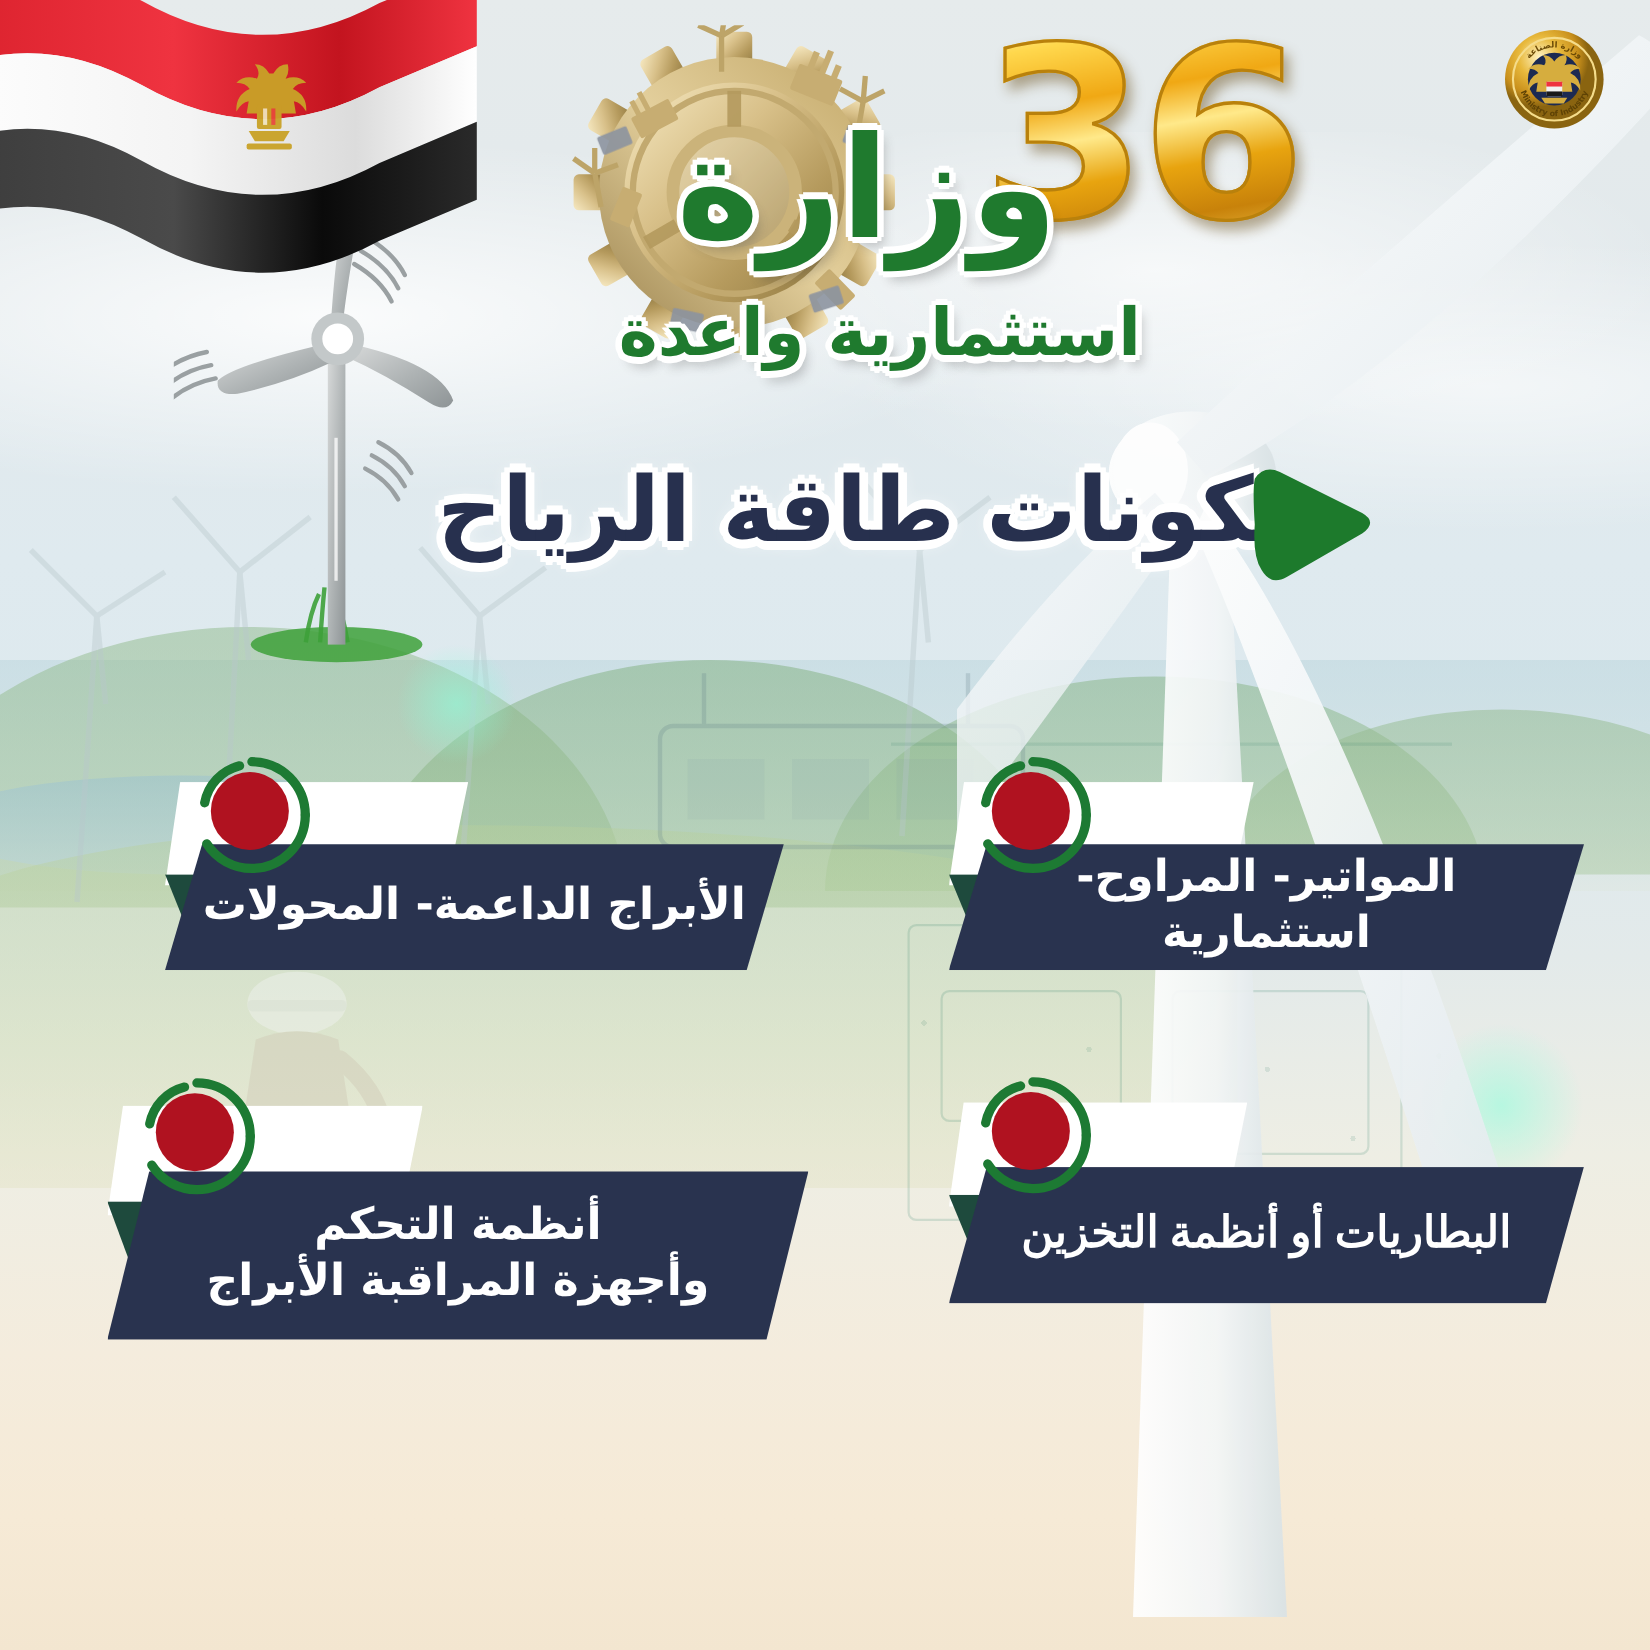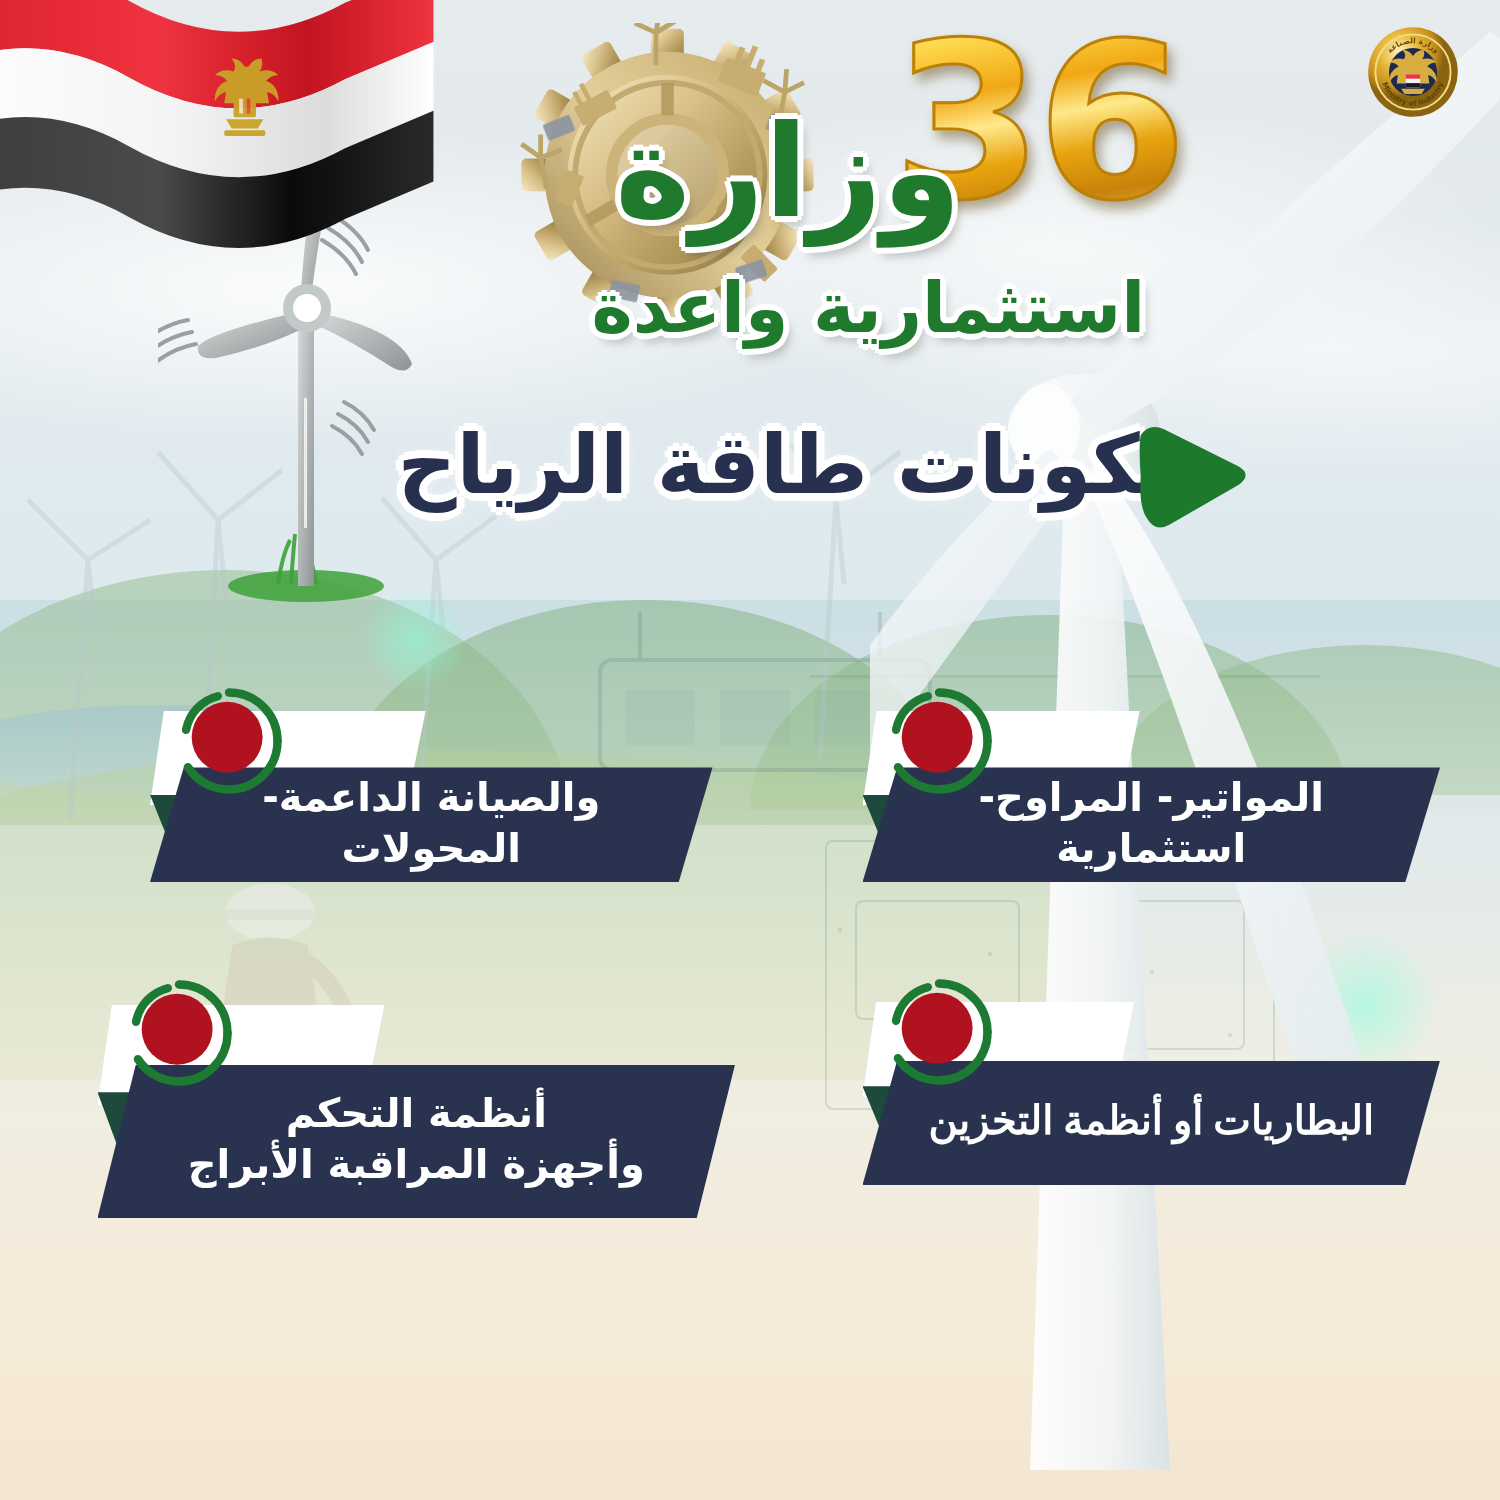--- a/index.html
+++ b/index.html
@@ -120,21 +120,21 @@
   .hl-green {
     color:#1f7a2e;
     -webkit-text-stroke:0;
     text-shadow:
       -5px 0 0 #fff, 5px 0 0 #fff, 0 -5px 0 #fff, 0 5px 0 #fff,
       -4px -4px 0 #fff, 4px -4px 0 #fff, -4px 4px 0 #fff, 4px 4px 0 #fff,
       -6px 0 0 #fff, 6px 0 0 #fff, 0 -6px 0 #fff, 0 6px 0 #fff,
       6px 9px 10px rgba(60,60,60,.28);
   }
   .hl-forsa { left:41%; top:7.2%; font-size:128px; line-height:1; }
-  .hl-sub   { left:37.5%; top:18.2%; font-size:70px; line-height:1;margin-left:29px; }
+  .hl-sub   { left:37.5%; top:18.2%; font-size:60px; line-height:1; }
 
   
   .maintitle {
     position:absolute; left:26.5%; top:27.8%;
     font-size:82px; font-weight:bold; white-space:nowrap;
     color:#27304e;
     text-shadow:
       -6px 0 0 #fff, 6px 0 0 #fff, 0 -6px 0 #fff, 0 6px 0 #fff,
       -5px -5px 0 #fff, 5px -5px 0 #fff, -5px 5px 0 #fff, 5px 5px 0 #fff,
       -8px 0 0 #fff, 8px 0 0 #fff, 0 -8px 0 #fff, 0 8px 0 #fff,
@@ -460,21 +460,21 @@
 
   <svg class="playmark" viewBox="0 0 130 120">
     <path d="M20 52 q-4 -18 6 -26 q10 -8 22 10 l14 24 Z" fill="#a31620"></path>
     <path d="M18 20 q8 -12 22 -6 l72 36 q14 8 0 18 l-66 38 q-14 8 -22 -6 q-8 -12 -6 -40 q-2 -30 0 -40 Z" fill="#1d7a2c"></path>
   </svg>
 
   <div class="card" style="left:10.0%;top:47.4%;width:37.5%;height:11.4%;">
     <div class="whitebar skewW" style="left:0%;top:0%;width:49%;height:55%;"></div>
     <div class="greenfold foldclip" style="left:0%;top:49%;width:8%;height:30%;"></div>
     <div class="navy skewL" style="left:0%;top:33%;height:67%;">
-      <span class="txt">والصيانة الداعمة- المحولات</span>
+      <span class="txt">الأبراج الداعمة- المحولات</span>
     </div>
     <svg class="bullet" style="left:4.0%;top:-15%;" viewBox="0 0 120 120">
       <path d="M60 8 a52 52 0 0 1 52 52" fill="none" stroke="#1d7a33" stroke-width="9" stroke-linecap="round"></path>
       <path d="M112 60 a52 52 0 0 1 -52 52 a52 52 0 0 1 -44 -24" fill="none" stroke="#1d7a33" stroke-width="9" stroke-linecap="round"></path>
       <path d="M14 48 a46 46 0 0 1 34 -36" fill="none" stroke="#1d7a33" stroke-width="9" stroke-linecap="round"></path>
       <circle cx="58" cy="56" r="38" fill="#b01220"></circle>
     </svg>
   </div>
 
   <div class="card" style="left:57.5%;top:47.4%;width:38.5%;height:11.4%;">

